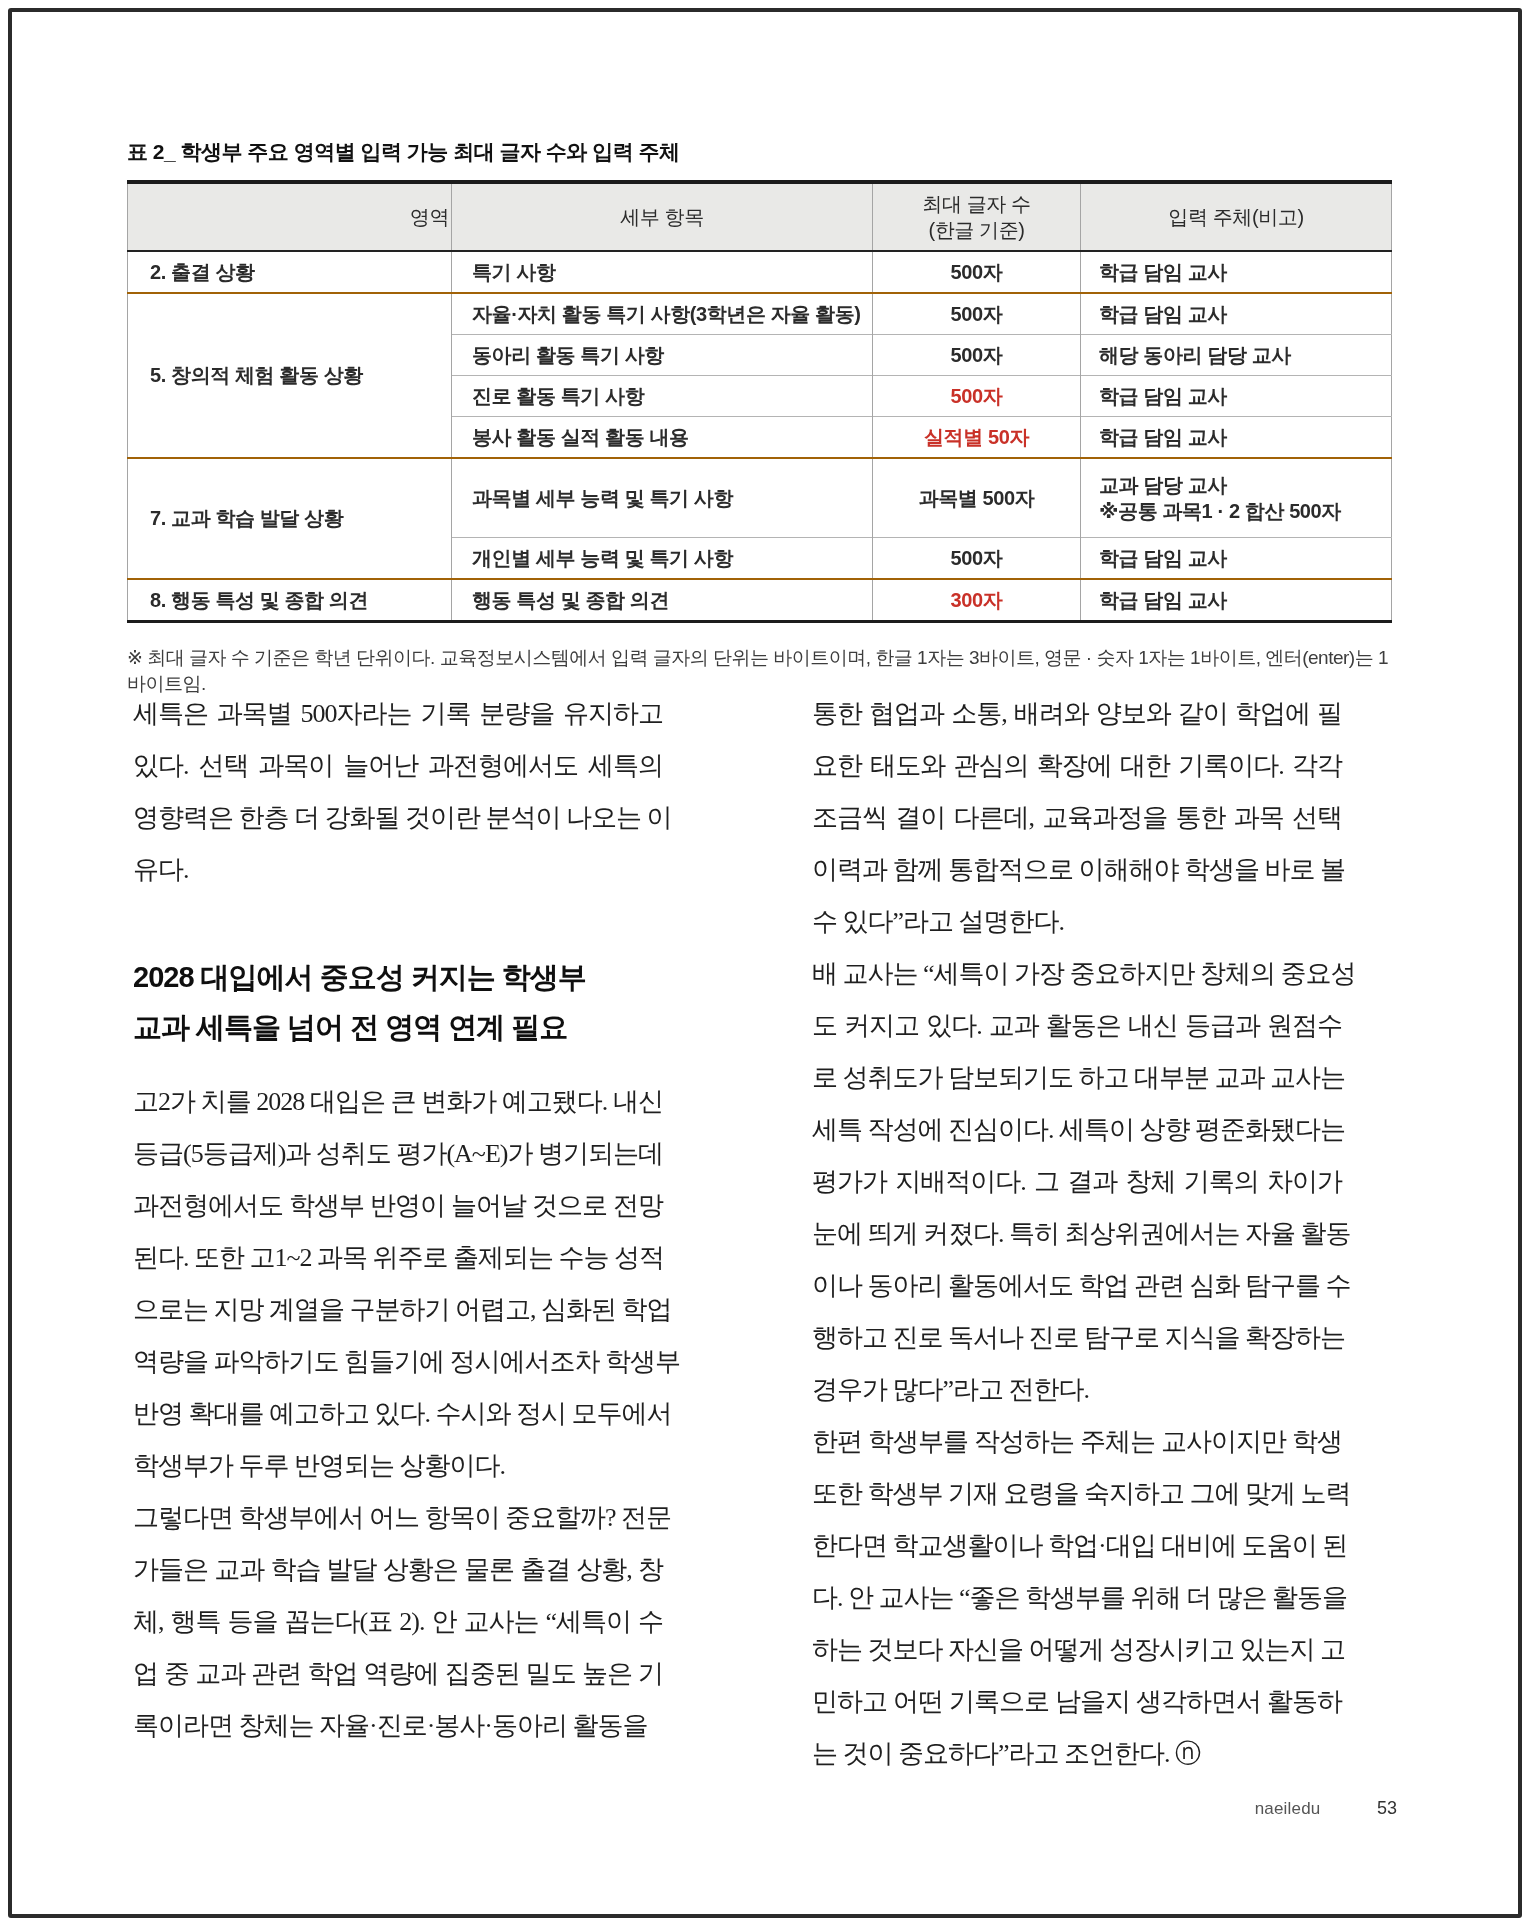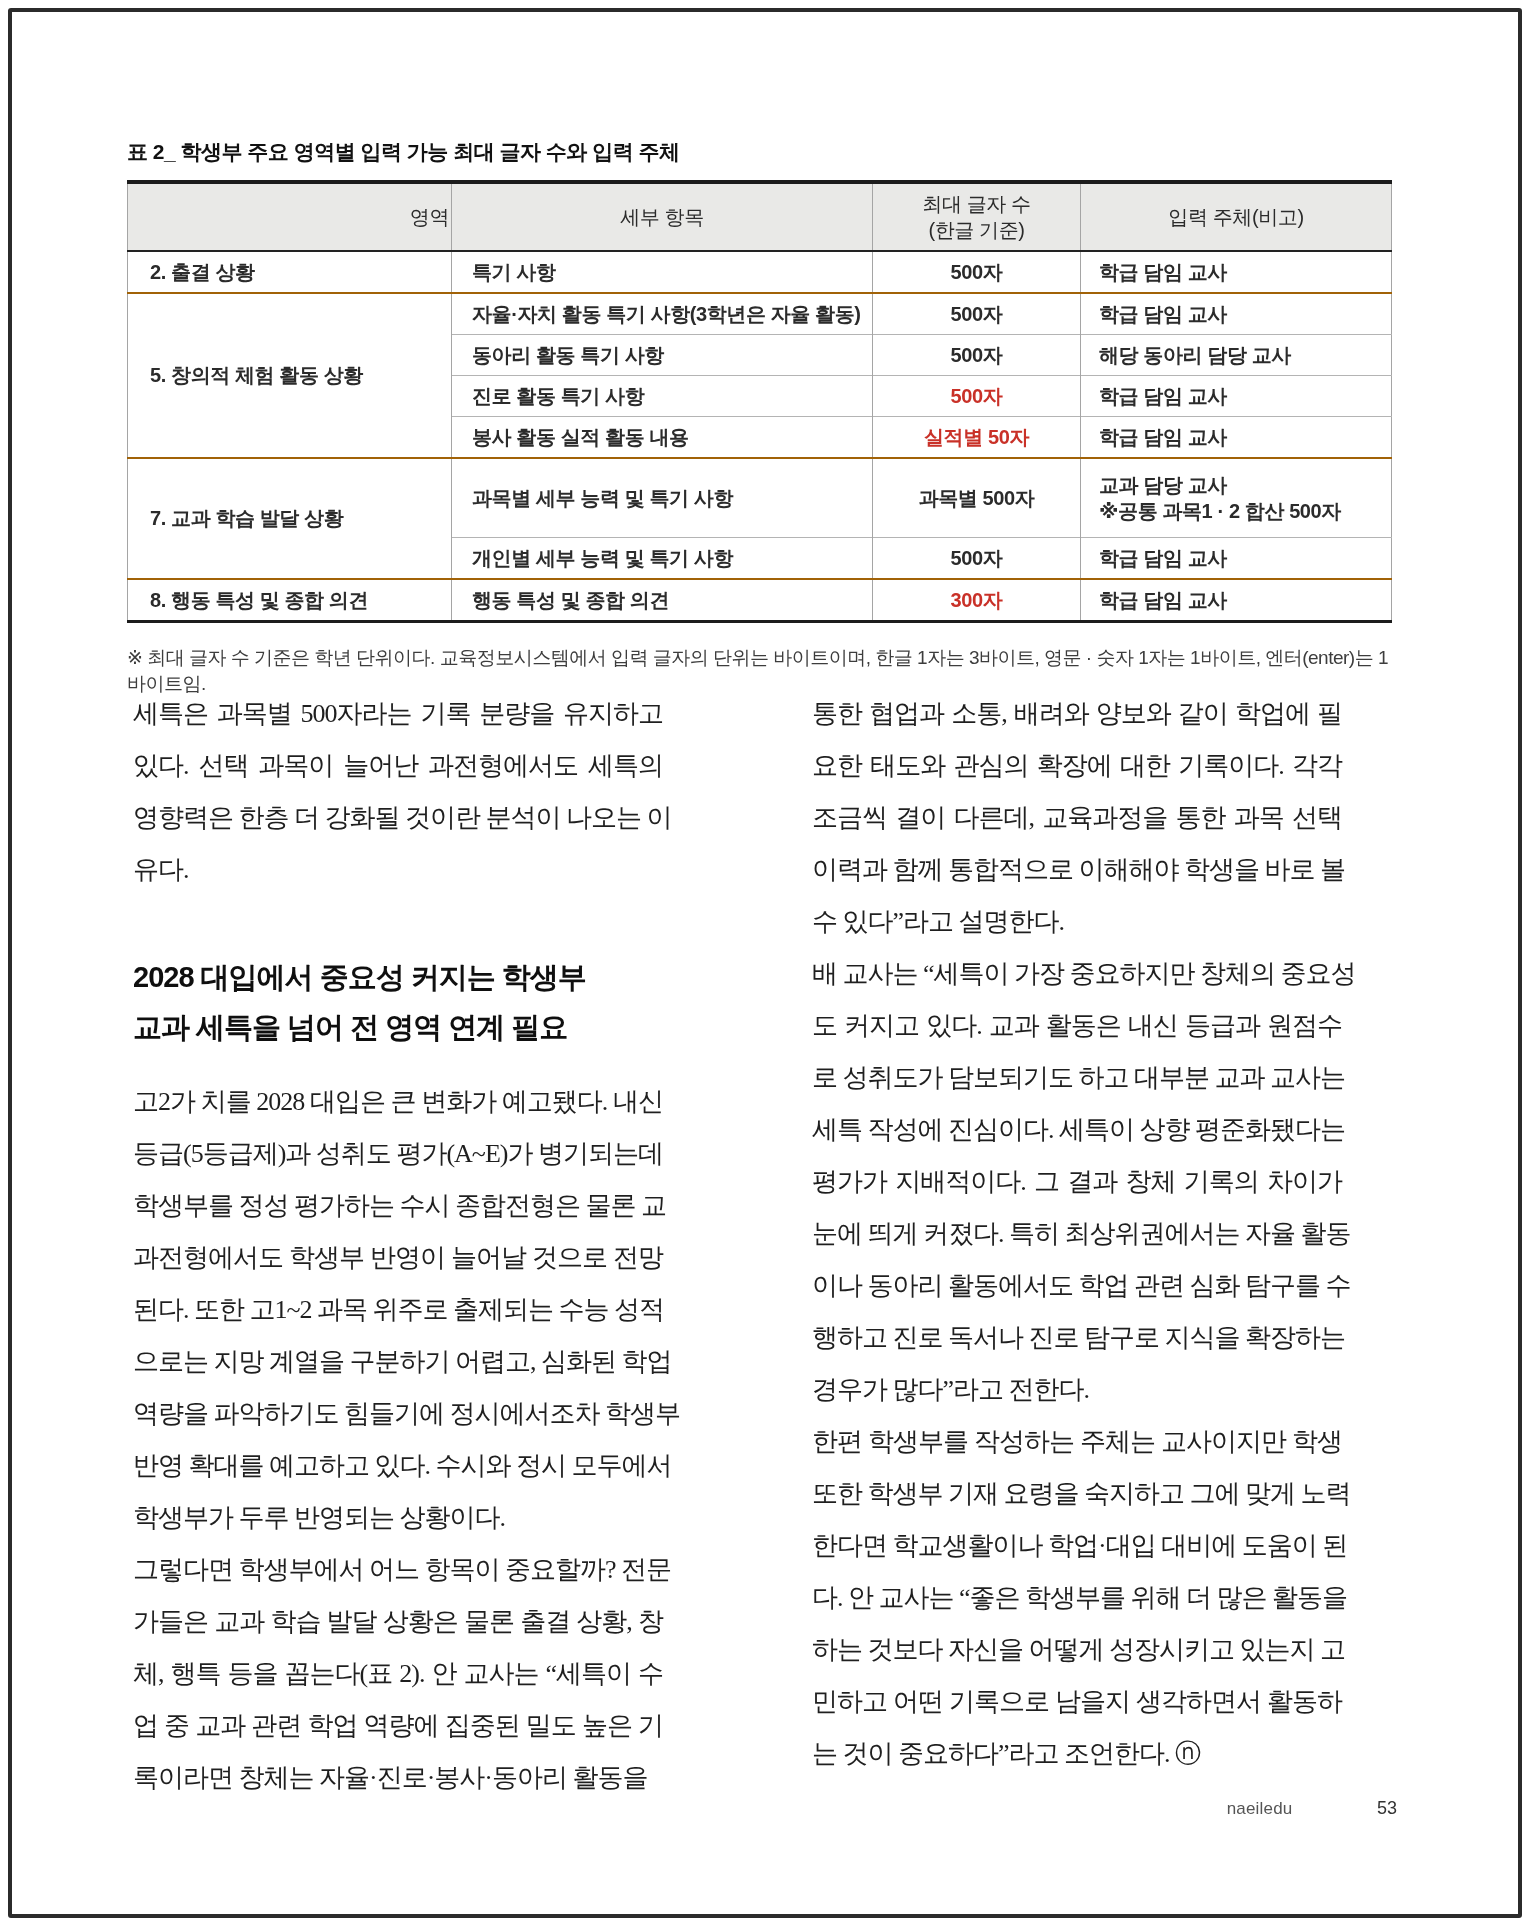--- a/index.html
+++ b/index.html
@@ -68,21 +68,21 @@
     font-family:"Liberation Sans","DejaVu Sans",sans-serif;
     font-weight:bold; font-size:29px; color:#0f0f0f; letter-spacing:-1px;
     line-height:50px; margin:56px 0 24px 0;
   }
 
   
   .footer {
     position:absolute; top:1798px; left:133px; width:1264px; text-align:right;
   }
   .footer .brand { font-size:17px; color:#555; letter-spacing:0.2px; }
-  .footer .pageno { font-size:18px; color:#333; margin-left:80px; }
+  .footer .pageno { font-size:18px; color:#333; margin-left:52px; }
 </style>
 </head>
 <body>
 
 <div class="frame"></div>
 
 <section class="table-wrap">
   <h2 class="table-title">표 2_ 학생부 주요 영역별 입력 가능 최대 글자 수와 입력 주체</h2>
 
   <table class="limits">
@@ -168,21 +168,20 @@
       <div class="jline">영향력은 한층 더 강화될 것이란 분석이 나오는 이</div>
       <div class="lline">유다.</div>
     </div>
   <div class="heading">
     <div>2028 대입에서 중요성 커지는 학생부</div>
     <div>교과 세특을 넘어 전 영역 연계 필요</div>
   </div>
   <div class="serif para">
       <div class="jline">고2가 치를 2028 대입은 큰 변화가 예고됐다. 내신</div>
       <div class="jline">등급(5등급제)과 성취도 평가(A~E)가 병기되는데</div>
-      <div class="jline">학생부를 정성 평가하는 수시 종합전형은 물론 교</div>
       <div class="jline">과전형에서도 학생부 반영이 늘어날 것으로 전망</div>
       <div class="jline">된다. 또한 고1~2 과목 위주로 출제되는 수능 성적</div>
       <div class="jline">으로는 지망 계열을 구분하기 어렵고, 심화된 학업</div>
       <div class="jline">역량을 파악하기도 힘들기에 정시에서조차 학생부</div>
       <div class="jline">반영 확대를 예고하고 있다. 수시와 정시 모두에서</div>
       <div class="lline">학생부가 두루 반영되는 상황이다.</div>
     </div>
   <div class="serif para">
       <div class="jline">그렇다면 학생부에서 어느 항목이 중요할까? 전문</div>
       <div class="jline">가들은 교과 학습 발달 상황은 물론 출결 상황, 창</div>

